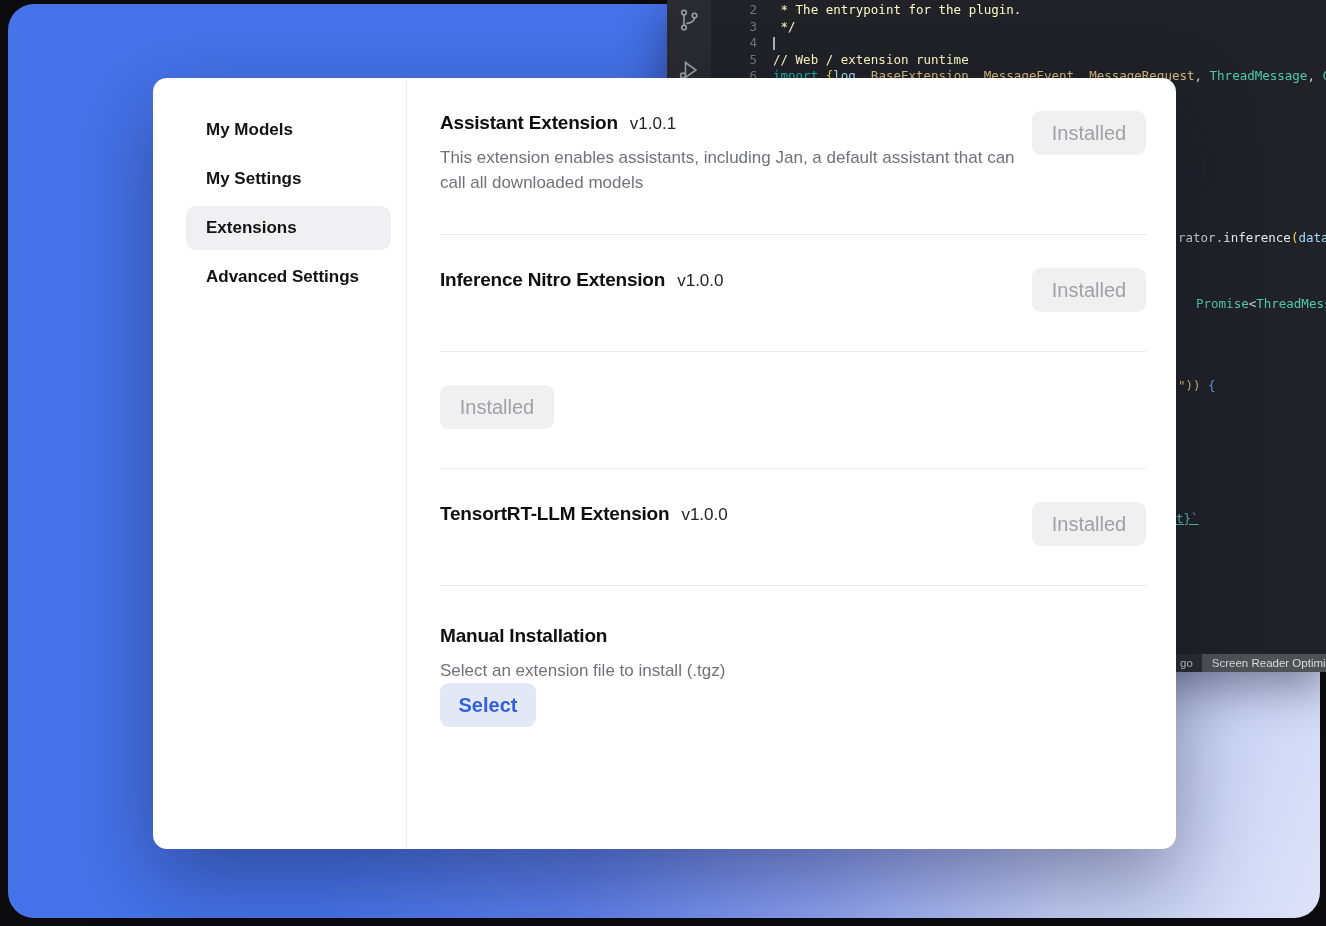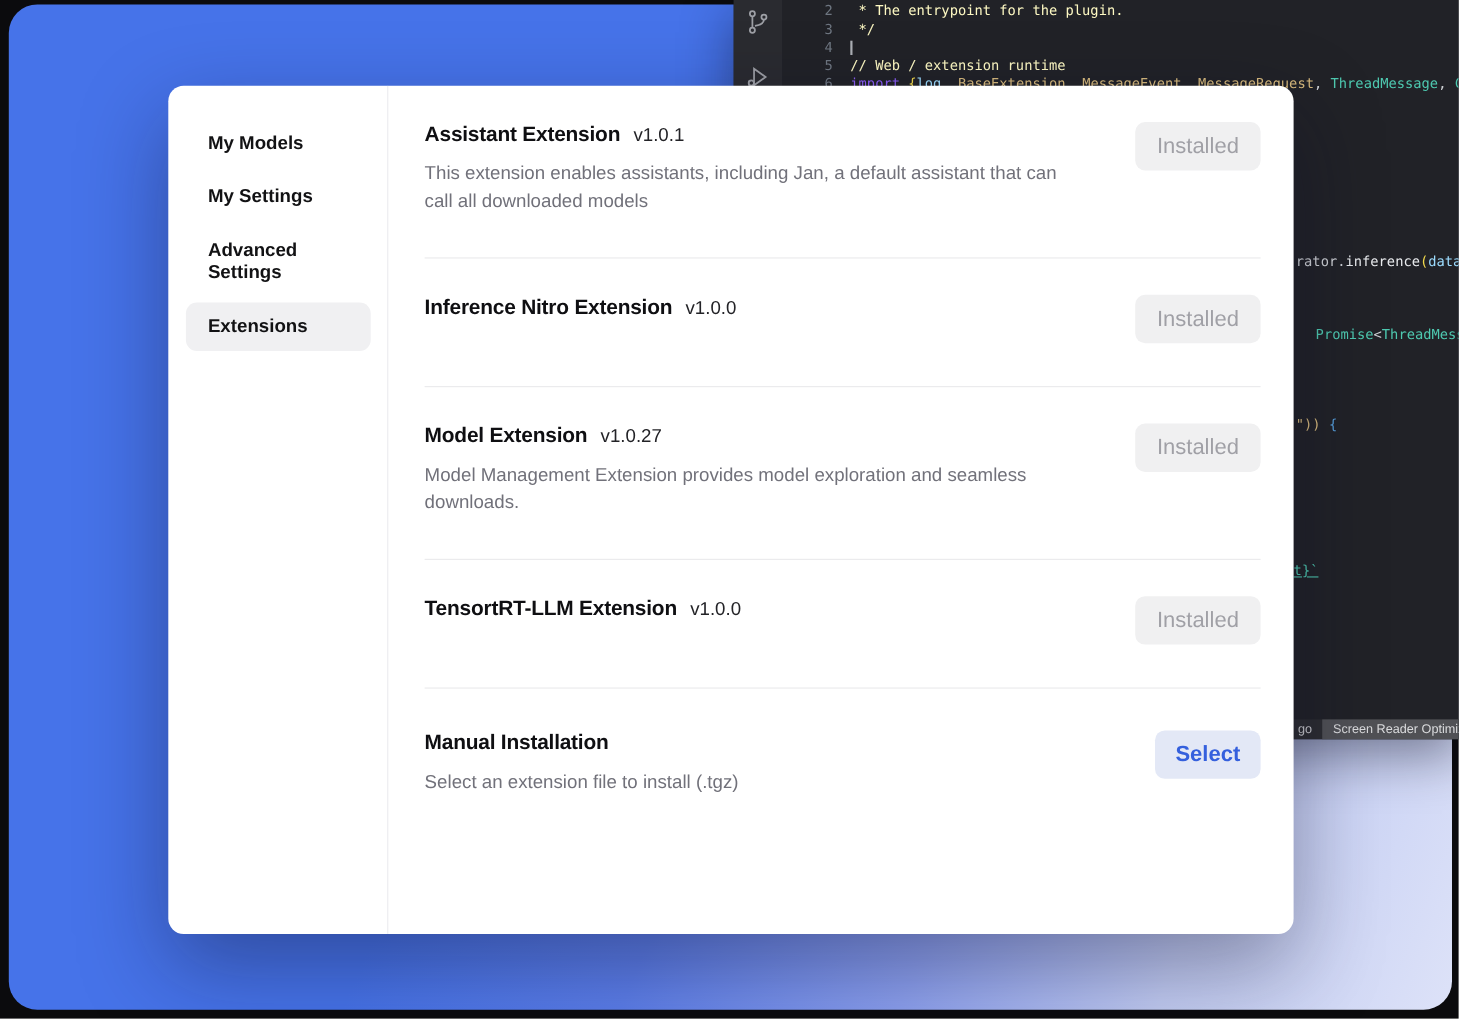--- a/index.html
+++ b/index.html
@@ -18,45 +18,45 @@
   .activity-icon svg{width:24px;height:24px;display:block;}
   .code-area{position:absolute;left:44px;top:0;right:0;bottom:18px;overflow:hidden;
     font-family:"DejaVu Sans Mono",monospace;font-size:12.5px;line-height:16.5px;}
   .code-lines{padding-top:2px;}
   .code-line{display:flex;white-space:pre;}
   .line-num{width:46px;text-align:right;color:#6e7681;flex:none;}
   .line-code{margin-left:16px;white-space:pre;}
   .caret{display:inline-block;width:2px;height:13px;background:#adb0b6;vertical-align:middle;}
   .code-fragment{position:absolute;font-family:"DejaVu Sans Mono",monospace;font-size:12.5px;white-space:pre;}
   .tk-comment{color:#fef9c3}
-  .tk-kw{color:#8b5cf6}
+  .tk-kw{color:#14b8a6}
   .tk-brace{color:#f0d84c}
   .tk-id{color:#d7ba7d}
   .tk-yellow{color:#d7ba7d}
   .tk-teal{color:#4ec9b0}
   .tk-tealu{color:#4ec9b0;text-decoration:underline}
   .tk-blue{color:#9cdcfe}
   .tk-bluekw{color:#569cd6}
   .tk-plain{color:#cfd2d6}
   .tk-bright{color:#e9ebee}
   .statusbar{position:absolute;left:0;bottom:0;width:100%;height:18px;background:#2c2d31;
     display:flex;align-items:center;font-size:11.5px;color:#c9cacd;white-space:nowrap;}
   .statusbar .left-text{margin-left:513px;}
   .status-badge{margin-left:9px;background:#505155;color:#dadbdd;height:18px;line-height:18px;padding:0 10px;}
 
   
   .modal{position:absolute;left:153px;top:78px;width:1023px;height:771px;background:#ffffff;border-radius:14px;
     box-shadow:0 30px 80px rgba(12,14,40,.38);display:flex;overflow:hidden;}
-  .sidebar{width:200px;flex:none;border-right:1px solid #ececef;padding:30px 15px 0 16px;box-sizing:border-box;}
+  .sidebar{width:254px;flex:none;border-right:1px solid #ececef;padding:30px 15px 0 33px;box-sizing:border-box;}
   .side-item{font-weight:700;font-size:17px;color:#121214;padding:12px 20px;border-radius:10px;margin-bottom:5px;cursor:pointer;}
   .side-item.active{background:#f0f0f2;}
   .content{flex:1;padding:0 30px 0 33px;box-sizing:border-box;}
   .ext-row{display:flex;justify-content:space-between;align-items:flex-start;
     padding:33px 0 39px;border-bottom:1px solid #e9e9ec;}
-  .ext-row.last{border-bottom:none;padding-top:38px;}
+  .ext-row.last{border-bottom:none;padding-top:38px;flex-direction:column;}
   .ext-text{max-width:585px;}
   .title-line{display:flex;align-items:baseline;gap:12px;margin-bottom:10px;}
   .ext-title{font-size:19px;font-weight:700;color:#0f0f12;letter-spacing:-0.2px;line-height:24px;}
   .ext-version{font-size:17px;color:#232327;}
   .ext-desc{font-size:17px;color:#71717a;line-height:25px;}
   .ext-desc a{color:#3b72e3;text-decoration:none;cursor:pointer;}
   .btn{height:44px;min-width:114px;border-radius:9px;font-size:20px;display:flex;align-items:center;
     justify-content:center;padding:0 18px;box-sizing:border-box;border:none;cursor:default;
     font-family:"Liberation Sans",sans-serif;}
   .btn-installed{background:#f0f0f1;color:#a0a0a6;}
@@ -105,22 +105,22 @@
     <div class="statusbar">
       <span class="left-text">go</span>
       <span class="status-badge">Screen Reader Optimized</span>
     </div>
   </div>
 
   <div class="modal">
     <div class="sidebar">
       <div class="side-item">My Models</div>
       <div class="side-item">My Settings</div>
+      <div class="side-item active">Extensions</div>
       <div class="side-item">Advanced Settings</div>
-      <div class="side-item active">Extensions</div>
     </div>
 
     <div class="content">
 
       <div class="ext-row">
         <div class="ext-text">
           <div class="title-line">
             <span class="ext-title">Assistant Extension</span>
             <span class="ext-version">v1.0.1</span>
           </div>
@@ -133,27 +133,20 @@
         <div class="ext-text">
           <div class="title-line">
             <span class="ext-title">Inference Nitro Extension</span>
             <span class="ext-version">v1.0.0</span>
           </div>
         </div>
         <button class="btn btn-installed">Installed</button>
       </div>
 
       <div class="ext-row">
-        <div class="ext-text">
-          <div class="title-line">
-            <span class="ext-title">Model Extension</span>
-            <span class="ext-version">v1.0.27</span>
-          </div>
-          <div class="ext-desc"><span>Model Management Extension provides model exploration and seamless downloads.</span><a></a><span></span></div>
-        </div>
         <button class="btn btn-installed">Installed</button>
       </div>
 
       <div class="ext-row">
         <div class="ext-text">
           <div class="title-line">
             <span class="ext-title">TensortRT-LLM Extension</span>
             <span class="ext-version">v1.0.0</span>
           </div>
         </div>

